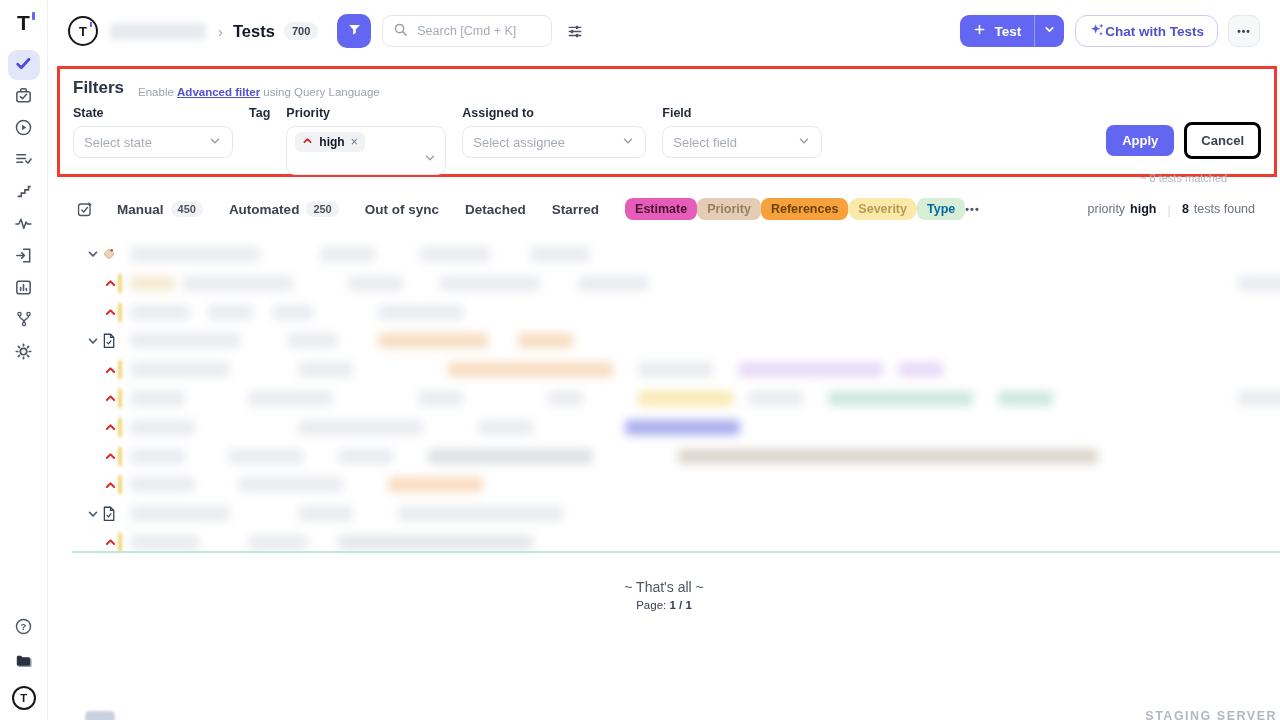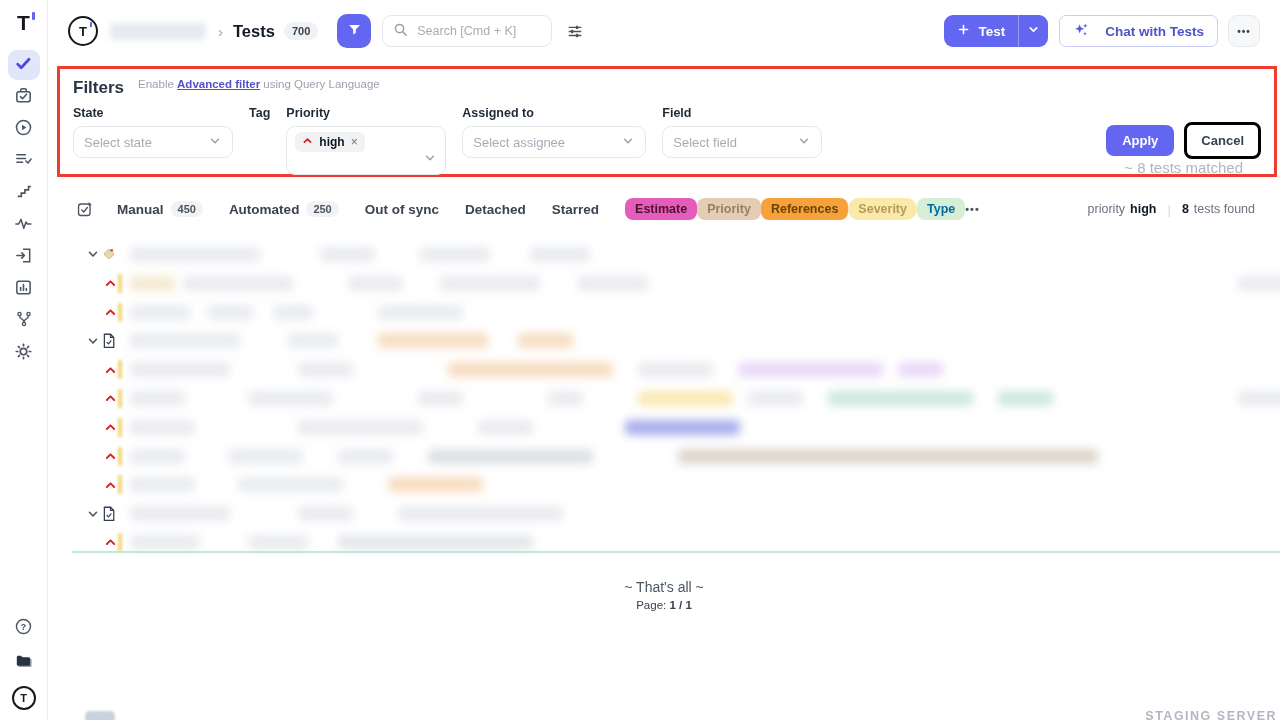--- a/index.html
+++ b/index.html
@@ -36,49 +36,49 @@
   .search { width:170px; height:32px; border:1px solid #e5e7eb; border-radius:9px;
     display:flex; align-items:center; padding:0 10px; margin-left:11px; gap:7px; background:#fff;}
   .search input { border:0; outline:0; font-size:12.5px; color:#374151; width:100%; font-family:inherit; background:transparent;}
   .search input::placeholder { color:#a6acb6; }
   .sliders-wrap { margin-left:14px; display:flex; align-items:center; cursor:pointer;}
   .hspace { flex:1; }
   .test-btn { height:32px; background:#6366f1; border-radius:9px; color:#fff; display:flex; align-items:stretch;
     font-size:13.5px; font-weight:600; overflow:hidden; cursor:pointer;}
   .test-main { padding:0 13px; display:flex; gap:8px; align-items:center;}
   .test-caret { width:30px; border-left:1px solid rgba(255,255,255,.35); display:flex; align-items:center; justify-content:center;}
-  .chat-btn { height:32px; border:1px solid #c9cdf4; border-radius:7px; color:#4f52c9; background:#fff;
-    display:flex; align-items:center; gap:16px; padding:0 13px; font-size:13.5px; font-weight:600; margin-left:11px; cursor:pointer;}
+  .chat-btn { height:32px; border:1px solid #c9cdf4; border-radius:12px; color:#4f52c9; background:#fff;
+    display:flex; align-items:center; gap:0; padding:0 13px; font-size:13.5px; font-weight:600; margin-left:11px; cursor:pointer;}
   .more-btn { width:32px; height:32px; border:1px solid #e7e9ec; background:#f7f8f9; border-radius:9px; margin-left:10px;
     display:flex; align-items:center; justify-content:center; color:#374151; font-weight:700; font-size:10px; letter-spacing:1px; cursor:pointer;}
 
   
   .filters-panel { position:absolute; left:57px; top:66px; width:1220px; height:111px;
     border:3px solid #ef3b30; padding:9px 13px; background:#fff; z-index:4;}
-  .filters-head { display:flex; align-items:flex-start; gap:14px;}
+  .filters-head { display:flex; align-items:flex-end; gap:14px;}
   .filters-title { font-size:17px; font-weight:700; color:#2b3442;}
   .filters-sub { font-size:11.5px; color:#9ca3af;}
   .filters-sub a { color:#4f52c9; font-weight:700; text-decoration:underline; cursor:pointer;}
   .fields { display:flex; margin-top:8px; align-items:flex-start;}
   .field { margin-right:16px;}
   .field-label { font-size:12.5px; font-weight:700; color:#1f2937; margin-bottom:6px;}
   .select { width:160px; height:32px; border:1px solid #e5e7eb; border-radius:9px; background:#fff; cursor:pointer;
     display:flex; align-items:center; justify-content:space-between; padding:0 10px; font-size:13px; color:#a6acb6;}
   .field:nth-child(4) .select { width:184px; }
   .select.multi { height:49px; align-items:flex-start; padding:5px 8px; position:relative;}
   .select.multi .sel-caret { position:absolute; right:8px; bottom:6px;}
   .chip { background:#f1f2f4; border-radius:6px; display:inline-flex; align-items:center; gap:6px;
     padding:3px 7px; font-size:12px; color:#111827; font-weight:600;}
   .chip .x { color:#6b7280; font-weight:400; font-size:12px; cursor:pointer;}
   .apply-wrap { margin-left:auto; padding-top:16px; text-align:center;}
   .btn-apply { background:#6366f1; color:#fff; border:none; border-radius:8px; padding:8px 16px;
     font-size:13px; font-weight:600; font-family:inherit; cursor:pointer;}
   .btn-cancel { background:#fff; color:#374151; border:3px solid #000000; border-radius:8px; padding:8px 14px;
     font-size:13px; font-weight:600; font-family:inherit; margin-left:10px; cursor:pointer;}
-  .matched { font-size:15px; color:#b0b5bd; margin-top:0;}
+  .matched { font-size:11px; color:#b0b5bd; margin-top:13px;}
 
   
   .toolbar { position:absolute; left:48px; top:192px; right:0; height:34px;
     display:flex; align-items:center; padding:0 25px 0 28px;}
   .selall { margin-right:24px; display:flex; align-items:center; cursor:pointer;}
   .tab { font-size:13.5px; font-weight:600; color:#3b4351; margin-right:26px;
     display:flex; gap:7px; align-items:center; cursor:pointer; white-space:nowrap;}
   .tab .cnt { background:#f1f2f4; border-radius:9px; padding:2px 7px; font-size:11px; font-weight:700; color:#4b5563;}
   .pill { border-radius:8px; padding:4px 10px; font-size:12.5px; font-weight:600; cursor:pointer; white-space:nowrap;}
   .dots { color:#4b5563; font-weight:700; font-size:11px; letter-spacing:1px; margin-right:10px; cursor:pointer;}

